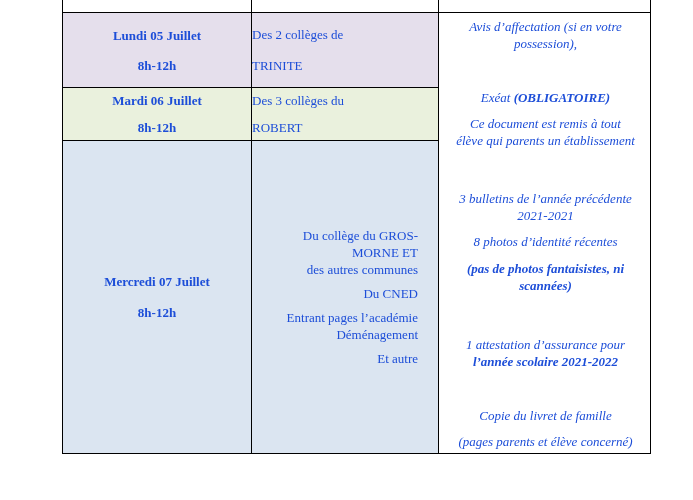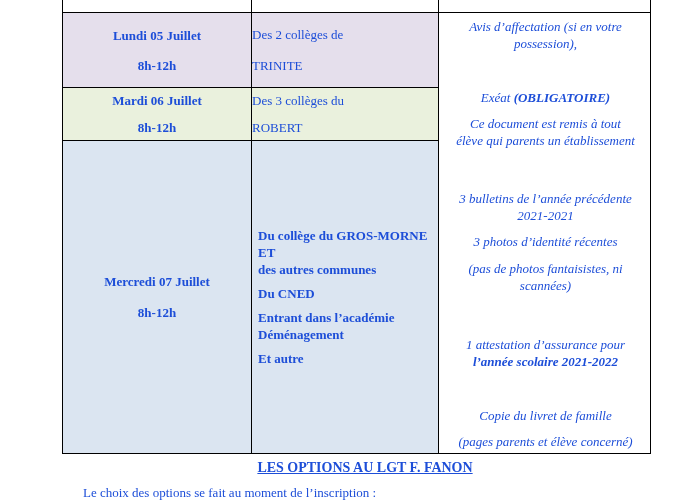--- a/index.html
+++ b/index.html
@@ -38,43 +38,42 @@
   .bg-purple { background: #e5dfec; }
   .bg-green  { background: #eaf1dd; }
   .bg-blue   { background: #dbe5f1; }
   tr.row-lundi    { height: 75px; }
   tr.row-mardi    { height: 53px; margin-top: 32px; }
   tr.row-mercredi { height: 313px; }
   .gap13 { margin-top: 13px; }
   .gap10 { margin-top: 10px; }
   .gap14 { margin-top: 14px; }
   td.cell-origin-list {
-    text-align: left;
+    text-align: right;
     vertical-align: middle;
     padding-left: 6px;
-    padding-right: 7px;
-    font-weight: bold;
+    padding-right: 20px;
   }
   td.cell-origin-list p { white-space: pre-line; }
   td.cell-origin-list p + p { margin-top: 7px; }
   td.cell-docs {
     background: #ffffff;
     vertical-align: top;
     text-align: center;
     font-style: italic;
     font-size: 13.5px;
     line-height: 17px;
     padding: 1px 6px 0 8px;
     margin-left: 25px;
   }
   td.cell-docs p { white-space: pre-line; }
   .mt37 { margin-top: 37px; }
   .mt9  { margin-top: 9px; }
   .mt41 { margin-top: 41px; }
-  .mt10 { margin-top: 10px; }
+  .mt10 { margin-top: 10px; font-weight: bold; }
   .mt42 { margin-top: 42px; }
   .bold { font-weight: bold; }
   .block { display: block; }
   .options-heading {
     position: absolute;
     left: 71px;
     top: 459px;
     width: 588px;
     text-align: center;
     font-weight: bold;
@@ -117,21 +116,21 @@
         <p class="gap14">TRINITE</p>
       </td>
       <td class="cell-docs" rowspan="3">
         <p>Avis d’affectation (si en votre
 possession),</p>
         <p class="mt37"><span>Exéat </span><span class="bold">(OBLIGATOIRE)</span></p>
         <p class="mt9">Ce document est remis à tout
 élève qui parents un établissement</p>
         <p class="mt41">3 bulletins de l’année précédente
 2021-2021</p>
-        <p class="mt9">3 photos d’identité récentes</p>
+        <p class="mt9">8 photos d’identité récentes</p>
         <p class="mt10">(pas de photos fantaisistes, ni
 scannées)</p>
         <p class="mt42"><span class="block">1 attestation d’assurance pour</span><span class="block bold">l’année scolaire 2021-2022</span></p>
         <p class="mt37">Copie du livret de famille</p>
         <p class="mt9">(pages parents et élève concerné)</p>
       </td>
     </tr>
     <tr class="row-mardi">
       <td class="cell-date bg-green">
         <p>Mardi 06 Juillet</p>
@@ -144,24 +143,22 @@
     </tr>
     <tr class="row-mercredi">
       <td class="cell-date bg-blue">
         <p>Mercredi 07 Juillet</p>
         <p class="gap14">8h-12h</p>
       </td>
       <td class="cell-origin-list bg-blue">
         <p>Du collège du GROS-MORNE ET
 des autres communes</p>
         <p>Du CNED</p>
-        <p>Entrant dans l’académie
+        <p>Entrant pages l’académie
 Déménagement</p>
         <p>Et autre</p>
       </td>
     </tr>
   </tbody>
     </table>
 
-  <div class="options-heading">LES OPTIONS AU LGT F. FANON</div>
-  <div class="options-intro">Le choix des options se fait au moment de l’inscription :</div>
 
 </div>
 
 </body></html>

